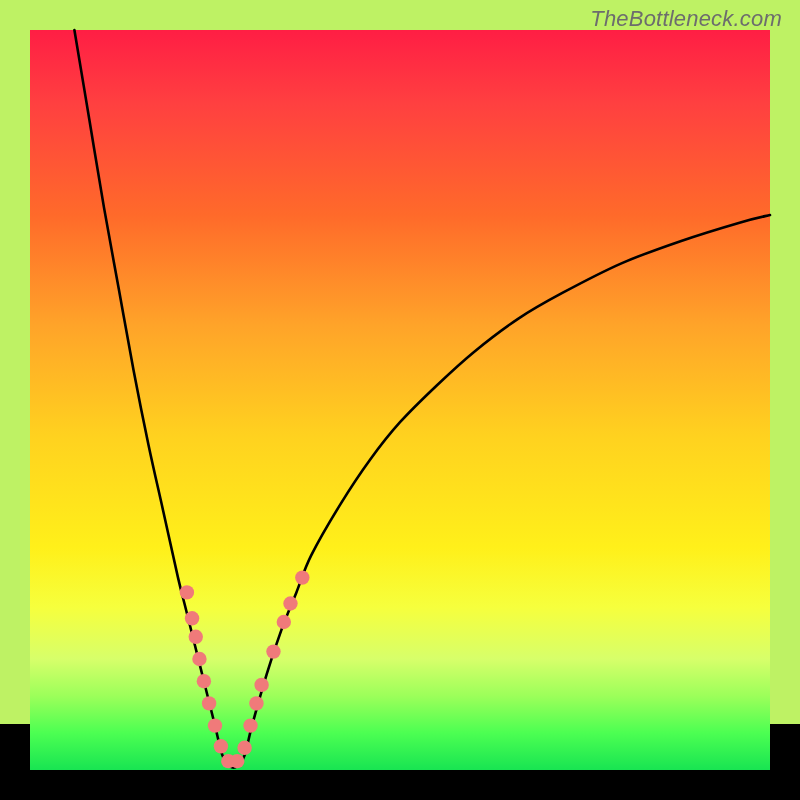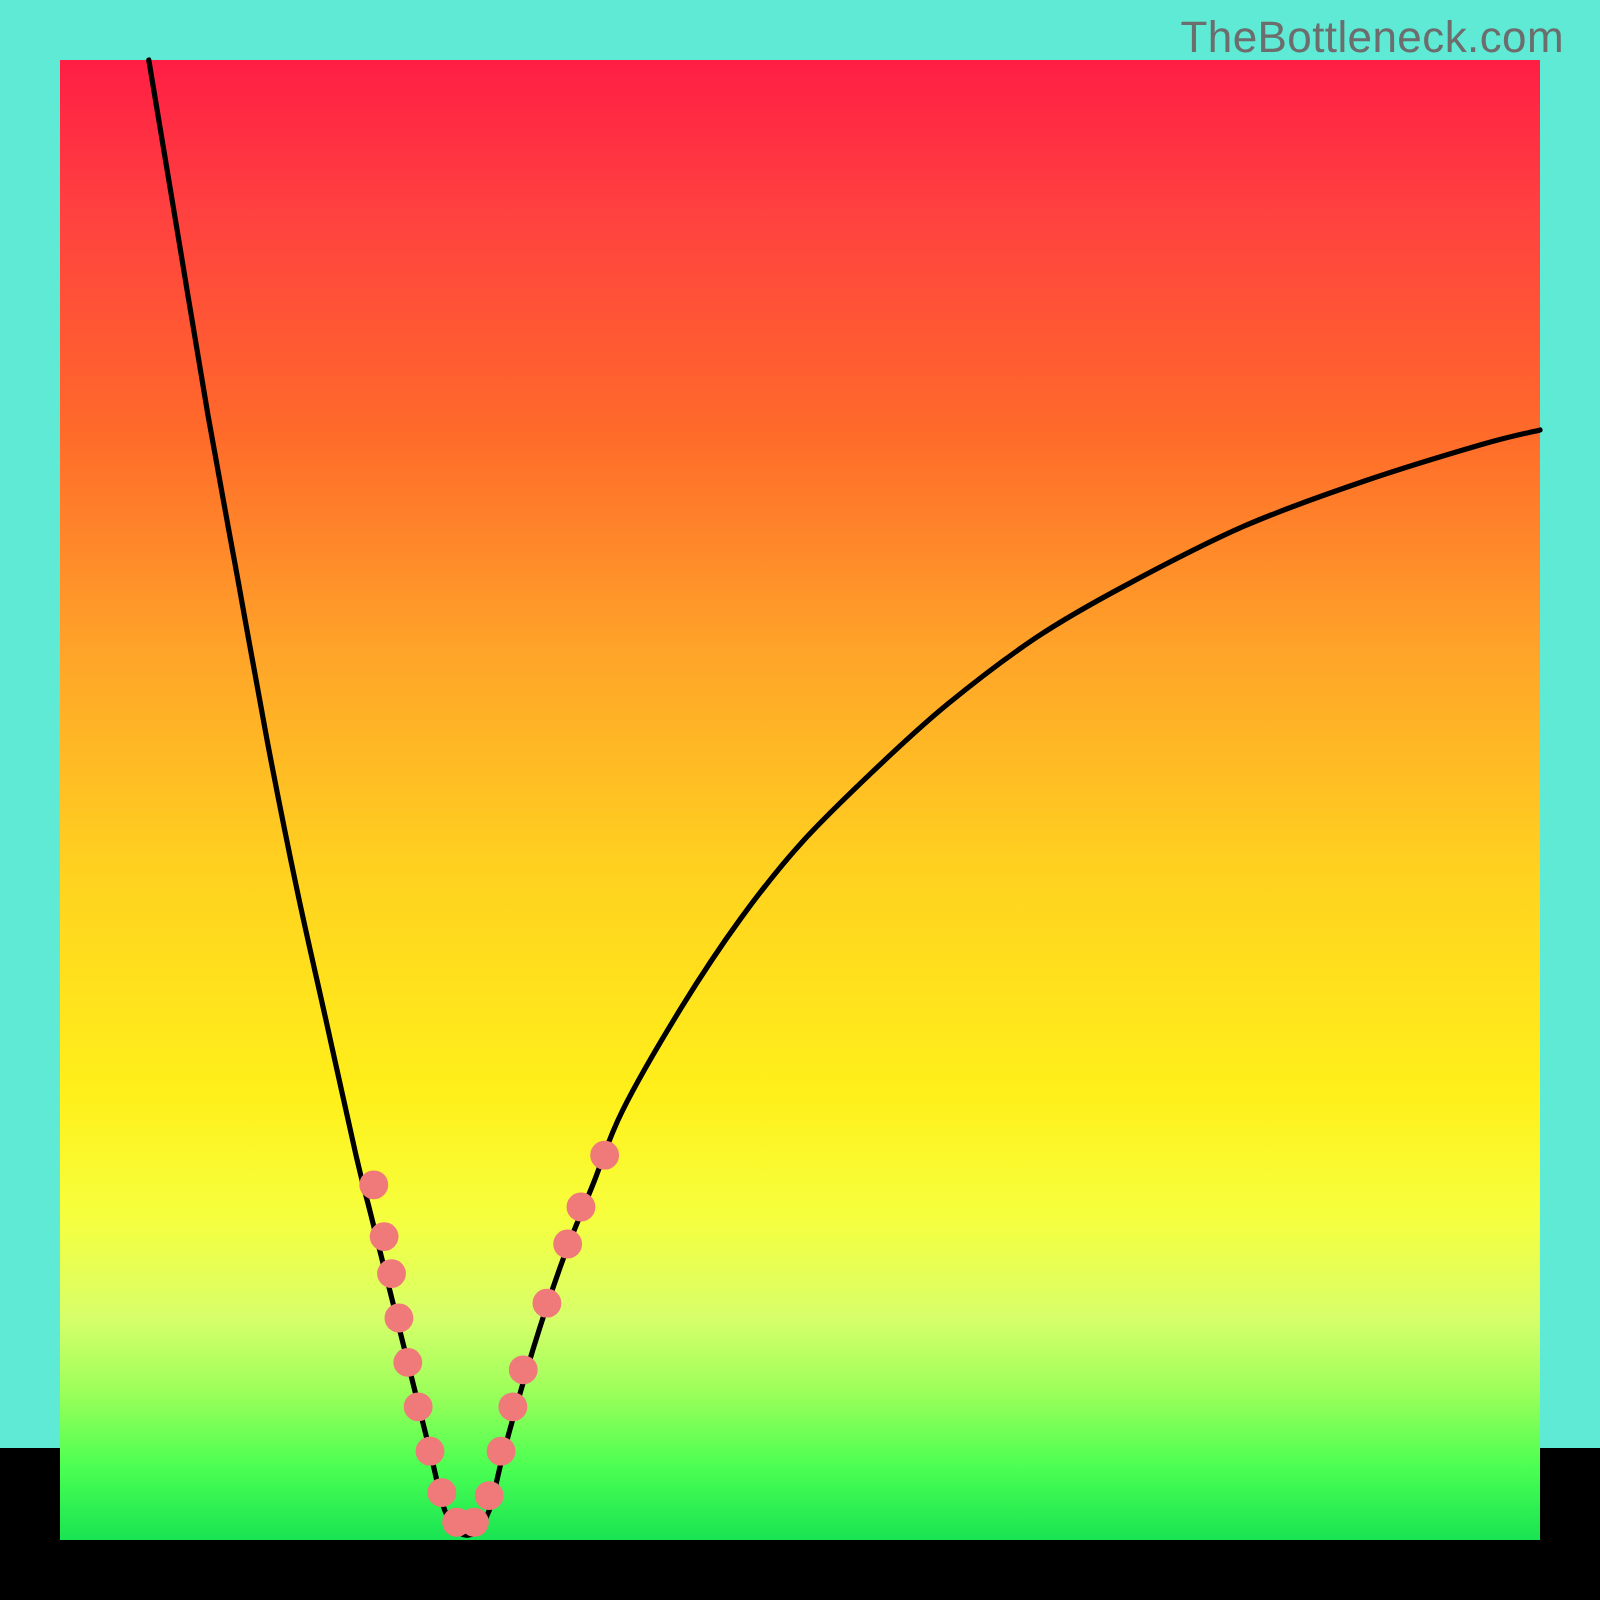--- a/index.html
+++ b/index.html
@@ -8,21 +8,22 @@
     width: 800px;
     height: 800px;
     overflow: hidden;
     background: #000;
     font-family: Arial, Helvetica, sans-serif;
   }
   .frame {
     position: relative;
     width: 800px;
     height: 724px;
-    background: #5eead4;
+    background: #bef264;
+    font-style: italic;
   }
   .plot-area {
     position: absolute;
     left: 30px;
     top: 30px;
     width: 740px;
     height: 740px;
     
     background: linear-gradient(
       to bottom,

